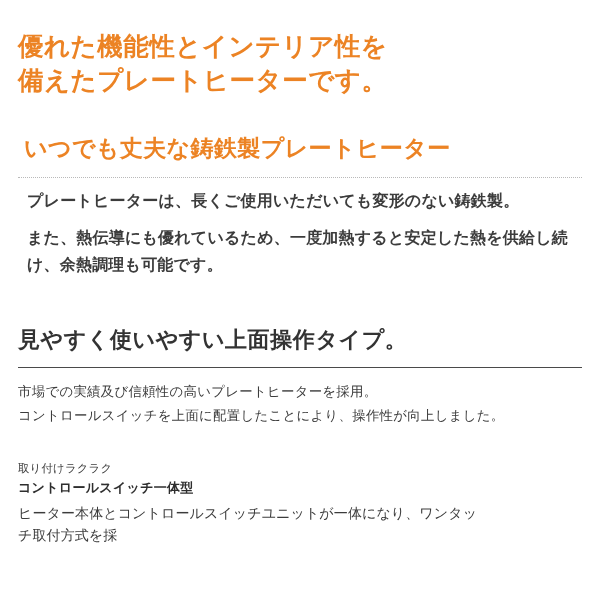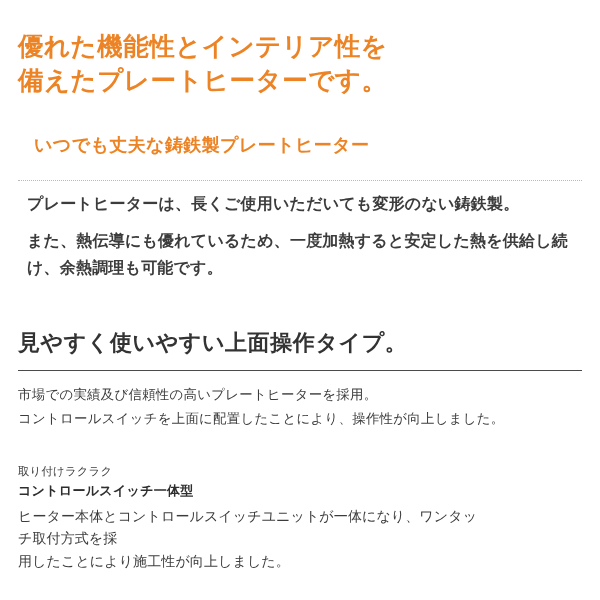--- a/index.html
+++ b/index.html
@@ -34,22 +34,22 @@
   }
   .main-heading .line {
     display: block;
   }
 
   
   .section-1 {
     margin-top: 36px;
   }
   .sub-heading-orange {
-    margin: 16px;
-    font-size: 18px;
+    margin: 6px;
+    font-size: 23px;
     font-weight: bold;
     color: #ec8324;
     letter-spacing: 0.4px;
     padding-bottom: 7px;
   }
   .dotted-rule {
     border: 0;
     border-top: 1px dotted #b9b9b9;
     margin: 0 0 9px 0;
     height: 0;
@@ -137,16 +137,15 @@
     <h2 class="sub-heading-dark">見やすく使いやすい上面操作タイプ。</h2>
     <hr class="solid-rule">
     <p class="body-text-mid">市場での実績及び信頼性の高いプレートヒーターを採用。</p>
     <p class="body-text-mid">コントロールスイッチを上面に配置したことにより、操作性が向上しました。</p>
   </div>
 
   <div class="section-3">
     <p class="eyebrow">取り付けラクラク</p>
     <h3 class="small-heading">コントロールスイッチ一体型</h3>
     <p class="small-text">ヒーター本体とコントロールスイッチユニットが一体になり、ワンタッチ取付方式を採</p>
-    <p class="small-text">用したことにより施工性が向上しました。</p>
   </div>
 
 </div>
 
 </body></html>

